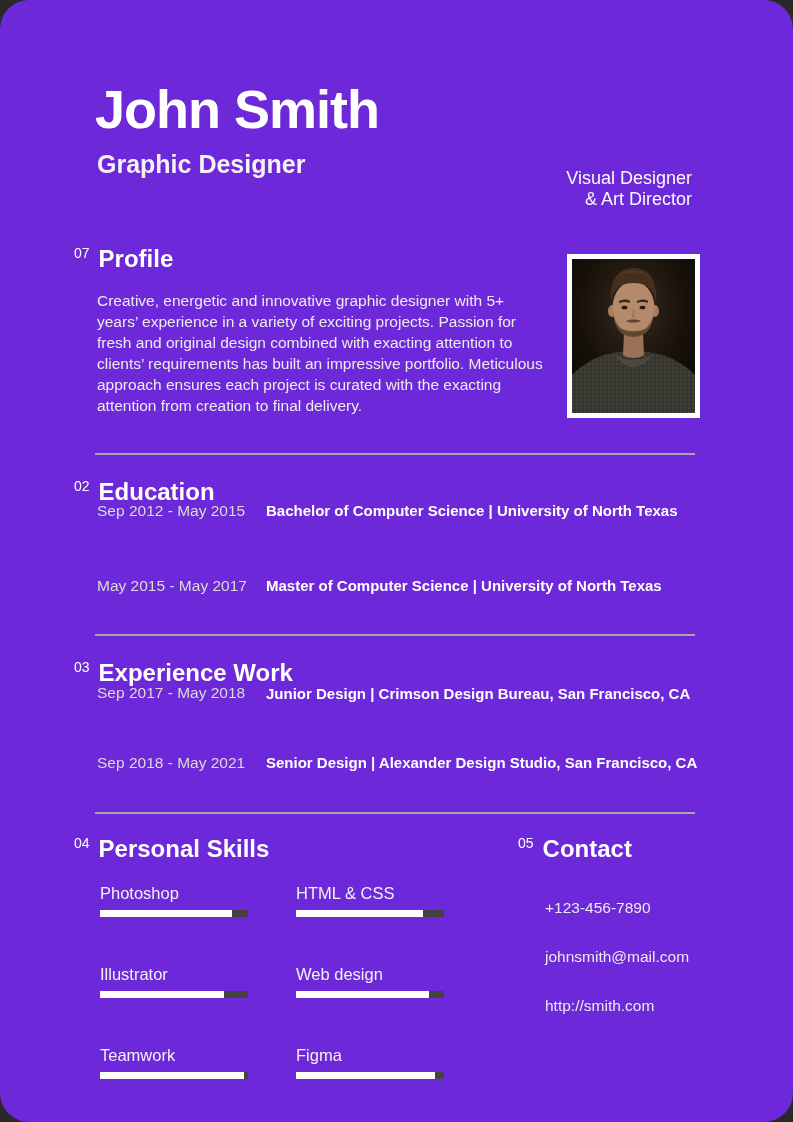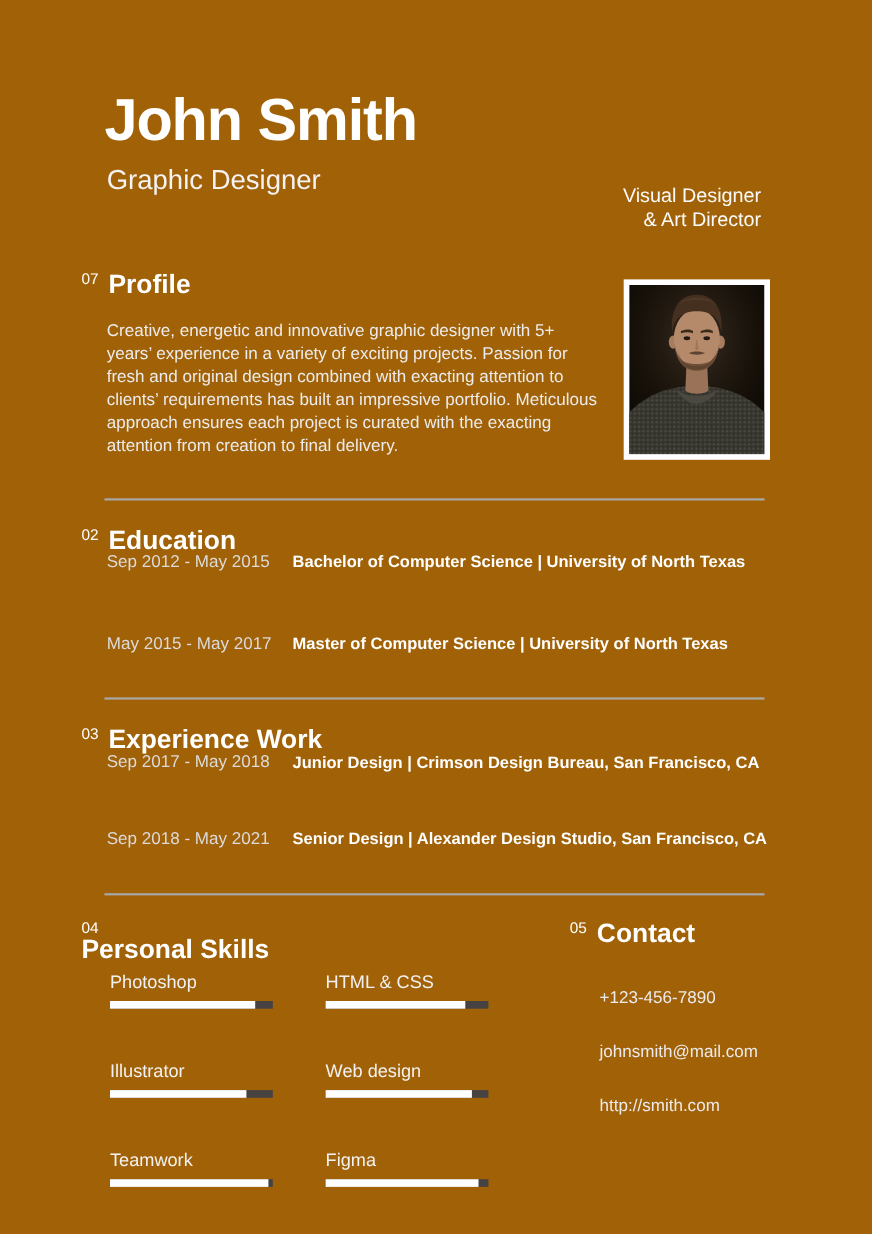--- a/index.html
+++ b/index.html
@@ -1,28 +1,28 @@
 <!DOCTYPE html>
 <html><head>
 <meta charset="utf-8">
 <style>
   * { margin:0; padding:0; box-sizing:border-box; }
   body { background:#2a2828; font-family:"Liberation Sans", sans-serif; }
   .page {
     position:relative; width:793px; height:1122px; margin:0 auto;
-    background:#a16207; color:#fff; overflow:hidden;
+    background:#6d28d9; color:#fff; overflow:hidden;border-radius:29px;
   }
   
   .name {
     position:absolute; left:95px; top:78px;
     font-size:54px; font-weight:800; letter-spacing:-1px; color:#fff;
   }
   .role {
     position:absolute; left:97px; top:150px;
-    font-size:25px; font-weight:400; color:#f4f2f2;
+    font-size:25px; font-weight:700; color:#f4f2f2;
   }
   .tagline {
     position:absolute; right:101px; top:168px; text-align:right;
     font-size:18px; line-height:21px; color:#fafafa;
   }
   
   .sec-head { position:absolute; display:flex; align-items:flex-start; }
   .sec-num { font-size:14px; font-weight:400; color:#fff; margin-right:9px; margin-top:-1px; }
   .sec-title { font-size:24px; font-weight:700; color:#fff; line-height:26px; }
   
@@ -142,21 +142,21 @@
     <span class="t-date">Sep 2017 - May 2018</span>
     <span class="t-detail">Junior Design | Crimson Design Bureau, San Francisco, CA</span>
   </div>
   <div class="t-row" style="top:754px;">
     <span class="t-date">Sep 2018 - May 2021</span>
     <span class="t-detail">Senior Design | Alexander Design Studio, San Francisco, CA</span>
   </div>
 
   <div class="divider" style="top:812px;"></div>
 
-  <div class="sec-head" style="left:74px; top:836px;flex-direction:column;">
+  <div class="sec-head" style="left:74px; top:836px;">
     <span class="sec-num">04</span>
     <span class="sec-title">Personal Skills</span>
   </div>
   <div class="skills-grid">
     <div class="skill">
       <div class="skill-label">Photoshop</div>
       <div class="skill-bar">
         <div class="skill-fill" style="width: 89%;"></div>
       </div>
     </div>

